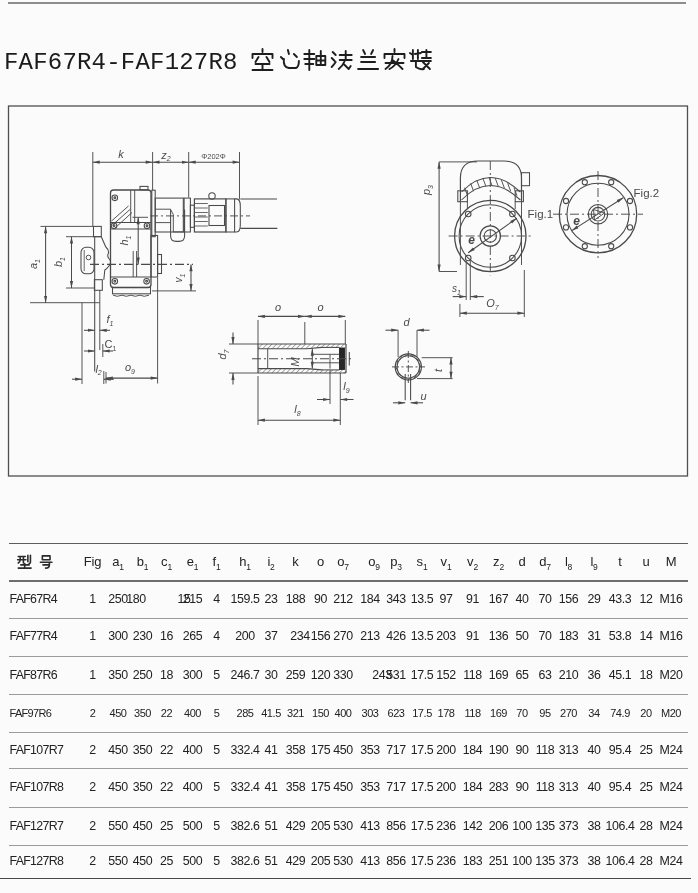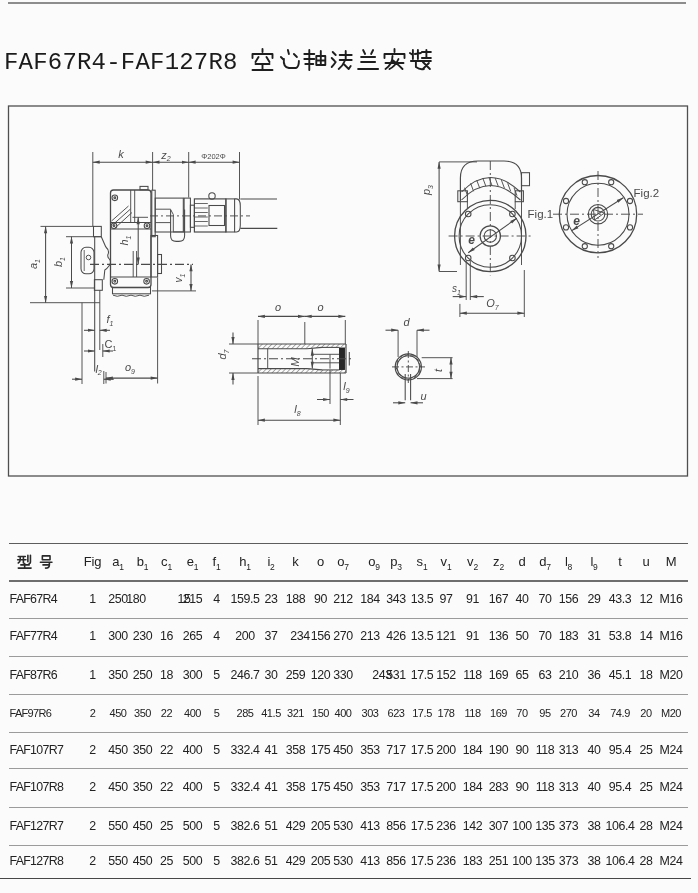--- a/index.html
+++ b/index.html
@@ -541,21 +541,21 @@
 <span class="cell" style="left:192.5px">265</span>
 <span class="cell" style="left:216.5px">4</span>
 <span class="cell" style="left:245px">200</span>
 <span class="cell" style="left:271px">37</span>
 <span class="cell" style="left:300px">234</span>
 <span class="cell" style="left:320.5px">156</span>
 <span class="cell" style="left:343px">270</span>
 <span class="cell" style="left:370px">213</span>
 <span class="cell" style="left:396px">426</span>
 <span class="cell" style="left:422px">13.5</span>
-<span class="cell" style="left:446px">121</span>
+<span class="cell" style="left:446px">203</span>
 <span class="cell" style="left:472.5px">91</span>
 <span class="cell" style="left:498.5px">136</span>
 <span class="cell" style="left:522px">50</span>
 <span class="cell" style="left:545px">70</span>
 <span class="cell" style="left:568.5px">183</span>
 <span class="cell" style="left:594px">31</span>
 <span class="cell" style="left:620px">53.8</span>
 <span class="cell" style="left:646px">14</span>
 <span class="cell" style="left:671px">M16</span>
 </div>
@@ -683,21 +683,21 @@
 <span class="cell" style="left:245px">382.6</span>
 <span class="cell" style="left:271px">51</span>
 <span class="cell" style="left:295.5px">429</span>
 <span class="cell" style="left:320.5px">205</span>
 <span class="cell" style="left:343px">530</span>
 <span class="cell" style="left:370px">413</span>
 <span class="cell" style="left:396px">856</span>
 <span class="cell" style="left:422px">17.5</span>
 <span class="cell" style="left:446px">236</span>
 <span class="cell" style="left:472.5px">142</span>
-<span class="cell" style="left:498.5px">307</span>
+<span class="cell" style="left:498.5px">206</span>
 <span class="cell" style="left:522px">100</span>
 <span class="cell" style="left:545px">135</span>
 <span class="cell" style="left:568.5px">373</span>
 <span class="cell" style="left:594px">38</span>
 <span class="cell" style="left:620px">106.4</span>
 <span class="cell" style="left:646px">28</span>
 <span class="cell" style="left:671px">M24</span>
 </div>
 
 <div class="abs" style="left:0;top:854.0px;width:698px;height:15px;font-size:12.4px;letter-spacing:-0.45px;color:#222222;line-height:15px;">

